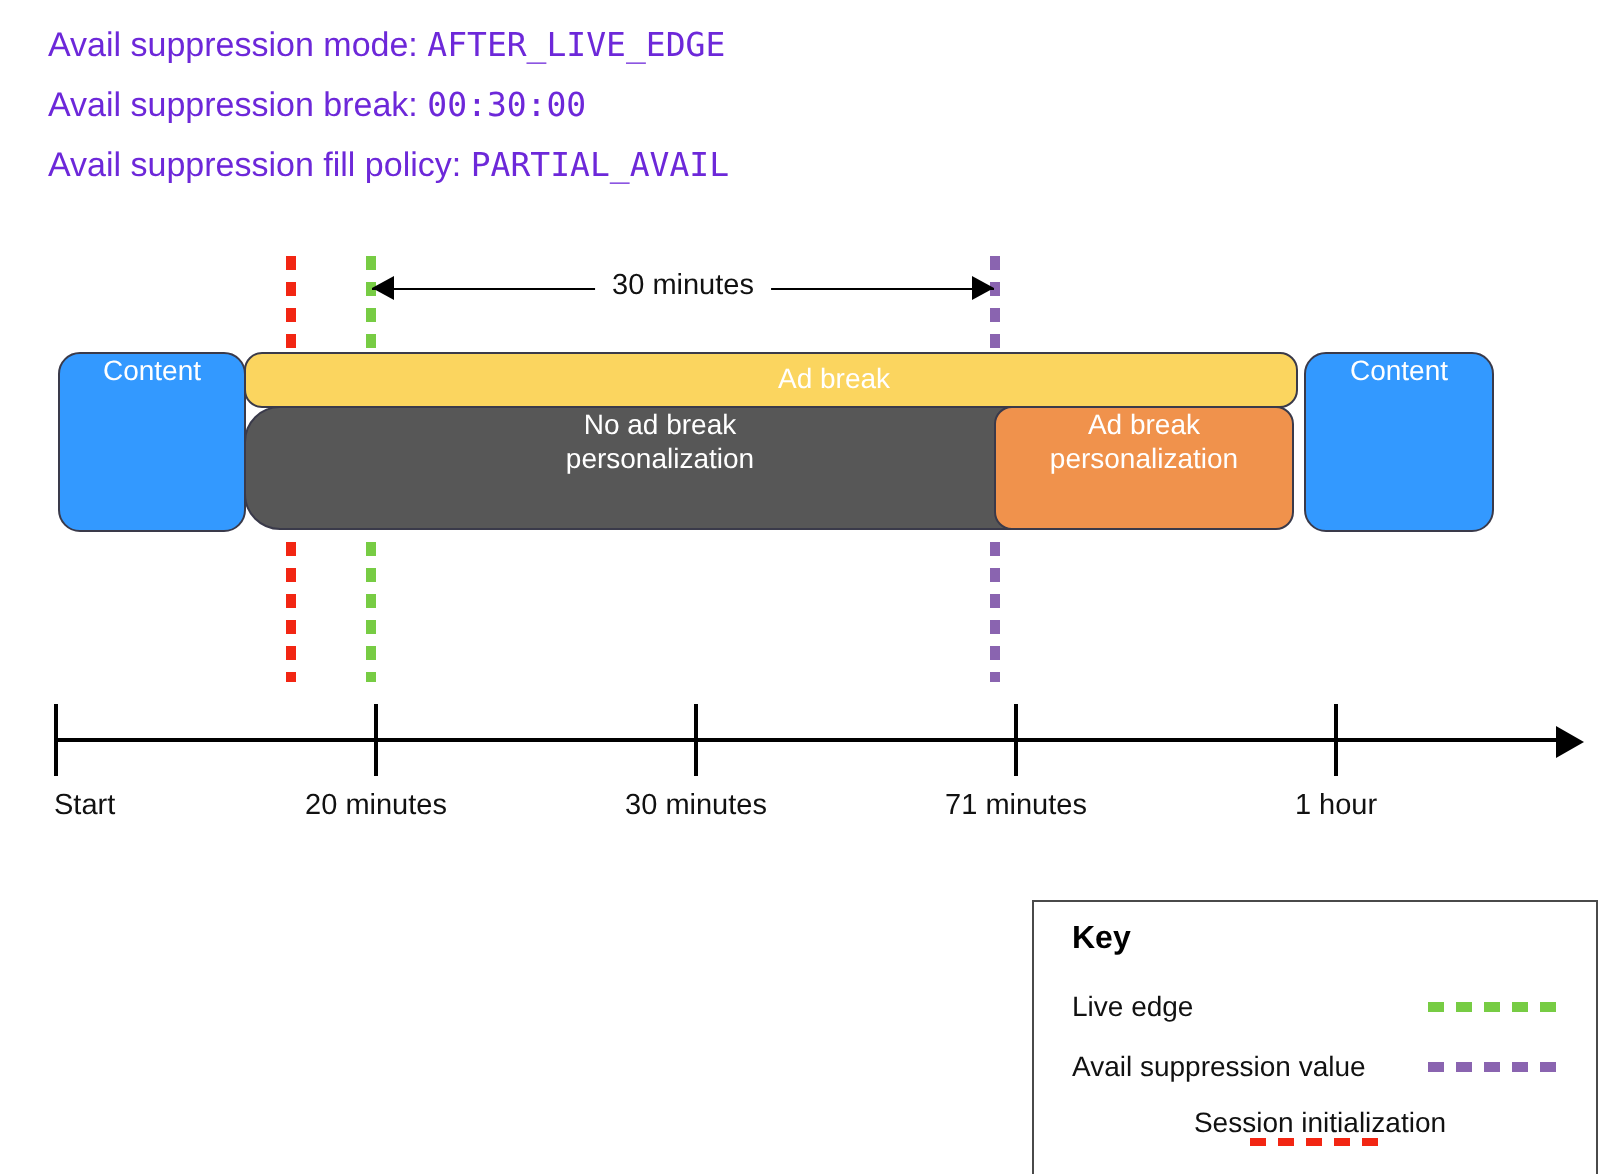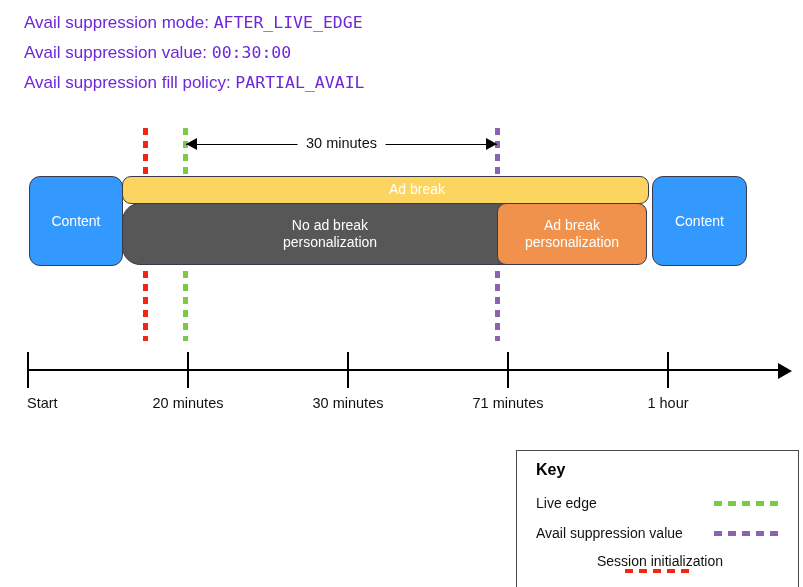--- a/index.html
+++ b/index.html
@@ -103,21 +103,20 @@
     color: #111;
     white-space: nowrap;
   }
 
   
   .block {
     position: absolute;
     box-sizing: border-box;
     border: 1.2px solid #3a3a4a;
     display: flex;
-    align-items: center;
     justify-content: center;
     text-align: center;
     color: #ffffff;
     font-size: 14px;
     line-height: 17px;
   }
   #content-left {
     left: 29px; top: 176px; width: 94px; height: 90px;
     background: #3399FF;
     border-radius: 11px;
@@ -236,21 +235,21 @@
 </style>
 </head>
 <body>
 
 <div id="params">
   <div class="param-line">
     <span class="param-label">Avail suppression mode:</span>
     <span class="param-value">AFTER_LIVE_EDGE</span>
   </div>
   <div class="param-line">
-    <span class="param-label">Avail suppression value:</span>
+    <span class="param-label">Avail suppression break:</span>
     <span class="param-value">00:30:00</span>
   </div>
   <div class="param-line">
     <span class="param-label">Avail suppression fill policy:</span>
     <span class="param-value">PARTIAL_AVAIL</span>
   </div>
 </div>
 
 <div id="diagram">
 

